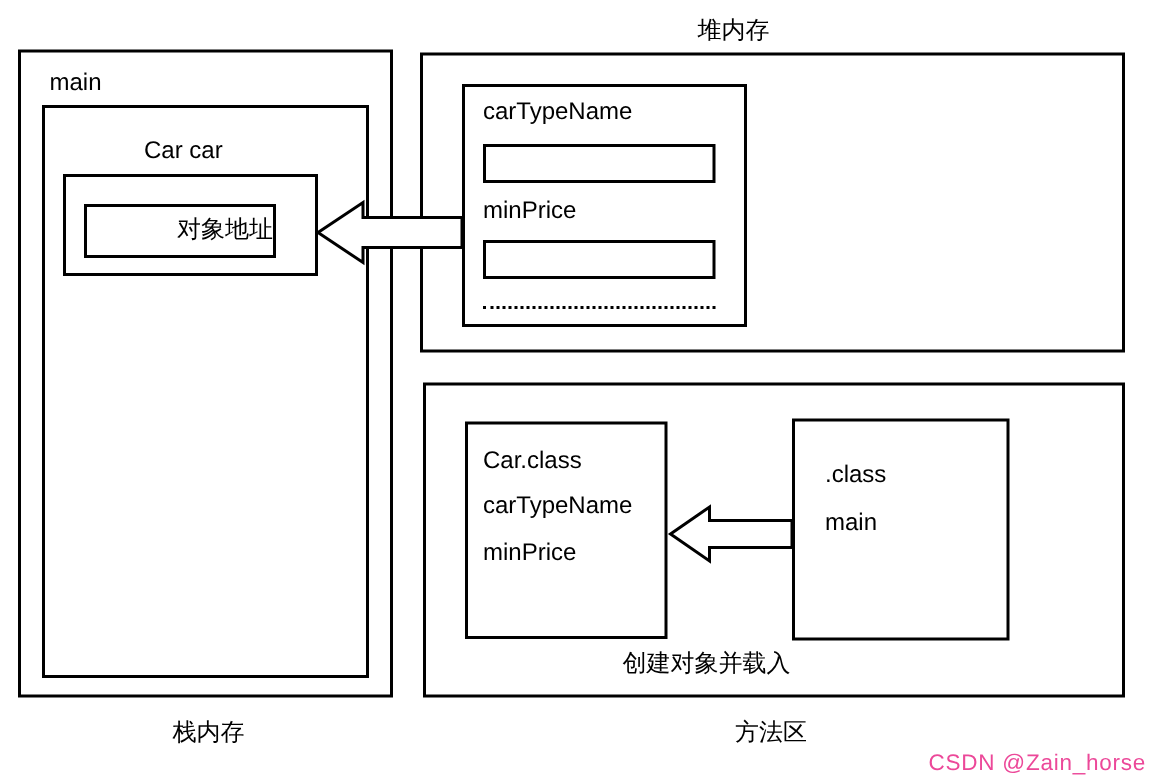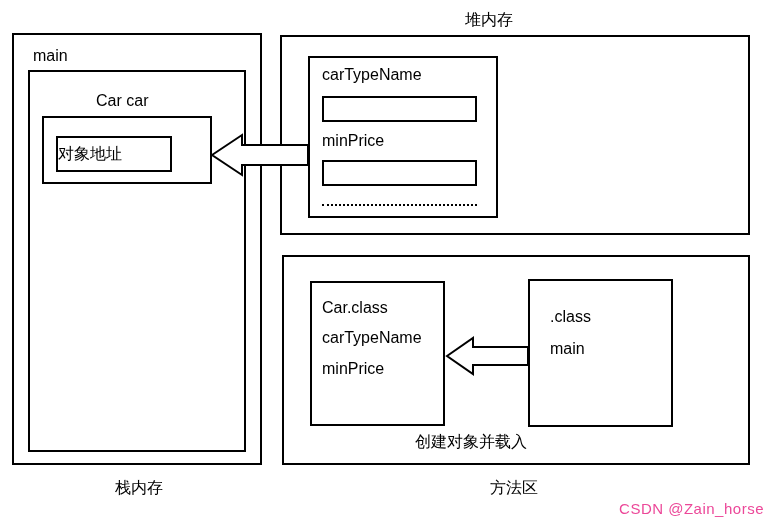--- a/index.html
+++ b/index.html
@@ -33,21 +33,21 @@
 <div class="label" style="left:465px; top:10px;">堆内存</div>
 
 <div class="box" style="left:12px; top:33px; width:250px; height:432px;"></div>
 
 <div class="box" style="left:28px; top:70px; width:218px; height:382px;"></div>
 <div class="label" style="left:33px; top:47px;">main</div>
 
 <div class="box" style="left:42px; top:116px; width:170px; height:68px;"></div>
 <div class="label" style="left:48px; top:92px;margin-left:48px;">Car car</div>
 
-<div class="box" style="left:56px; top:136px; width:116px; height:36px; text-align:left; line-height:32px;">
+<div class="box" style="left:56px; top:136px; width:128px; height:36px; text-align:right; line-height:32px;">
   <span>对象地址</span>
 </div>
 
 <div class="label" style="left:115px; top:478px;">栈内存</div>
 
 <div class="box" style="left:280px; top:35px; width:470px; height:200px;"></div>
 
 <div class="box" style="left:308px; top:56px; width:190px; height:162px;"></div>
 
 <div class="label" style="left:322px; top:66px;">carTypeName</div>

